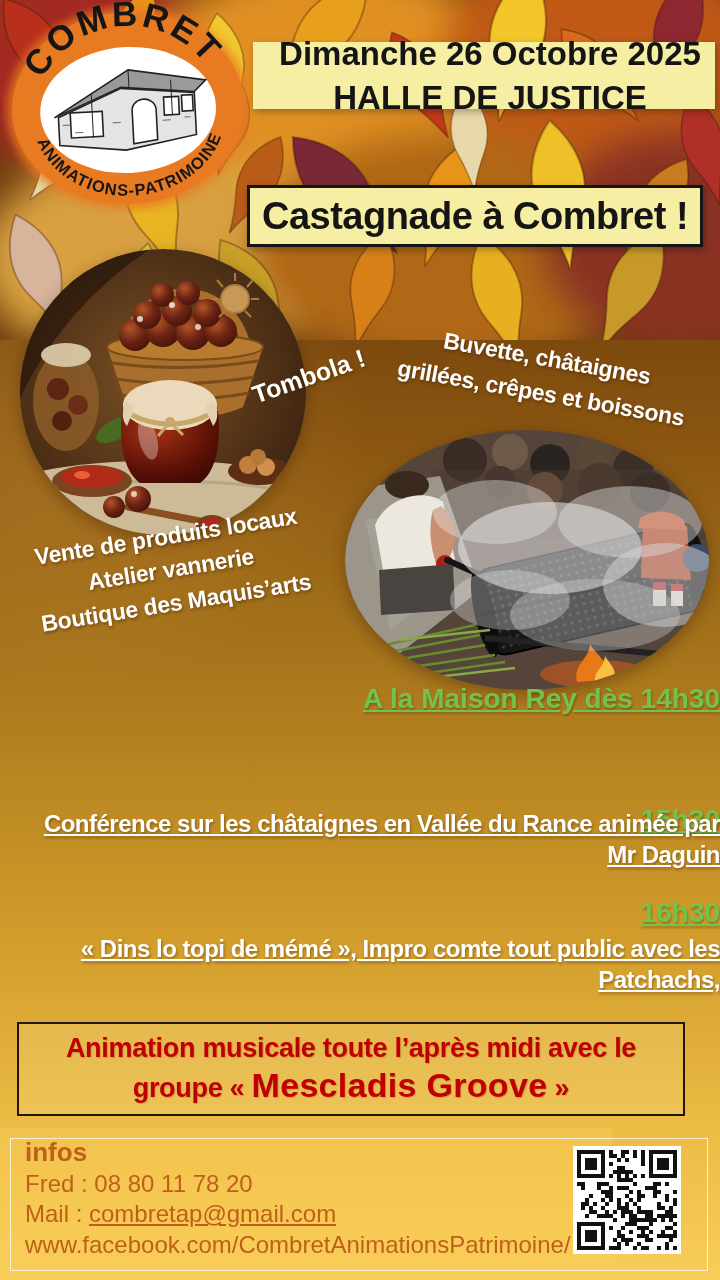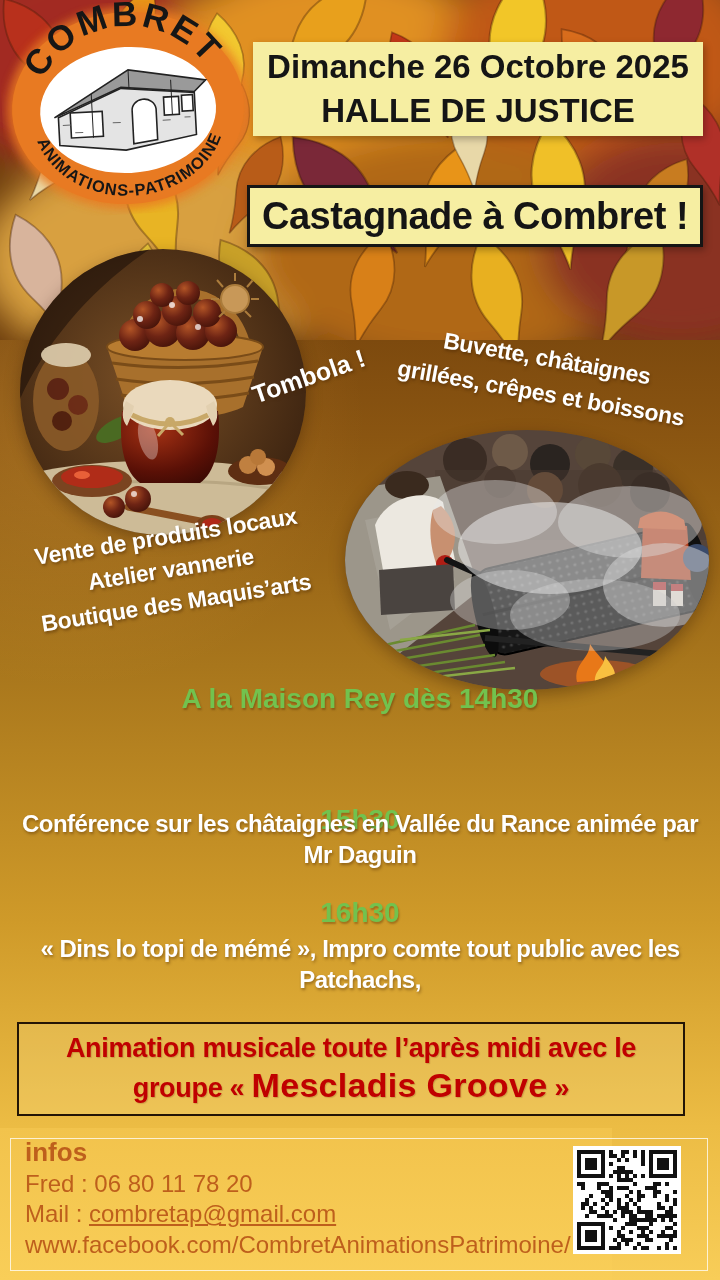--- a/index.html
+++ b/index.html
@@ -7,36 +7,36 @@
     position:relative;width:720px;height:1280px;overflow:hidden;
     font-family:"Liberation Sans",sans-serif;
     background:
       radial-gradient(420px 380px at 10% 33%, rgba(255,195,90,.20), transparent 70%),
       linear-gradient(180deg,#7c490e 26%,#8a5511 34%,#a8761c 52%,#cf9a29 72%,#ecbc44 88%,#f8cd58 100%);
   }
   .leaves{position:absolute;left:0;top:0;}
   .logo{position:absolute;left:2px;top:2px;transform:rotate(-3deg);}
   .cream-box{position:absolute;background:#F6EEA2;color:#151515;font-weight:bold;
     display:flex;flex-direction:column;align-items:center;justify-content:center;text-align:center;}
-  .date-box{left:253px;top:42px;width:450px;height:94px;font-size:33px;line-height:1.32;
-    box-shadow:2px 3px 7px rgba(0,0,0,.28);}
+  .date-box{left:253px;top:42px;width:450px;height:67px;font-size:33px;line-height:1.32;
+    box-shadow:2px 3px 7px rgba(0,0,0,.28);padding-left:12px;}
   .title-box{left:247px;top:185px;width:450px;height:56px;border:3px solid #151515;
     font-size:38px;letter-spacing:-.5px;box-shadow:2px 3px 7px rgba(0,0,0,.3);}
   .photo{position:absolute;overflow:hidden;box-shadow:0 5px 16px rgba(40,18,0,.35);}
   .photo-circle{left:20px;top:249px;width:286px;height:286px;border-radius:50%;}
   .photo-oval{left:345px;top:430px;width:364px;height:260px;border-radius:50%;}
   .callout{position:absolute;color:#fff;font-weight:bold;white-space:pre-line;
     text-shadow:1px 2px 3px rgba(70,35,0,.5);}
   .tombola{left:250px;top:362px;font-size:25px;transform:rotate(-19deg);}
   .buvette{left:358px;top:341px;width:372px;font-size:23px;letter-spacing:-.4px;
     text-align:center;line-height:1.5;transform:rotate(10deg);}
   .vente{left:-10px;top:520px;width:362px;font-size:23px;letter-spacing:-.3px;
     text-align:center;line-height:1.45;transform:rotate(-9deg);}
-  .sched{position:absolute;left:0;width:720px;text-align:center;font-weight:bold;
-    white-space:pre-line;line-height:1.3;}
+  .sched{position:absolute;left:0;width:720px;text-align:right;font-weight:bold;
+    white-space:pre-line;line-height:1.3;text-decoration:underline;}
   .sched.green{color:#72C24E;font-size:28px;text-shadow:1px 2px 2px rgba(70,35,0,.35);}
   .sched.white{color:#fff;font-size:24px;letter-spacing:-.5px;text-shadow:1px 2px 3px rgba(70,35,0,.45);}
   .s1t{top:681px;} .s1d{top:722px;} .s2t{top:802px;} .s2d{top:808px;}
   .s3t{top:895px;} .s3d{top:933px;}
   .music-box{position:absolute;left:17px;top:1022px;width:664px;height:90px;
     border:2px solid #241505;background:rgba(252,234,160,.22);
     display:flex;flex-direction:column;justify-content:center;
     color:#C00000;font-weight:bold;text-align:center;text-shadow:1px 1px 1px rgba(90,20,0,.2);}
   .music-line1{font-size:27px;letter-spacing:-.3px;}
   .music-line2{font-size:27px;letter-spacing:-.3px;margin-top:2px;}
@@ -309,21 +309,21 @@
     <div class="music-line1">Animation musicale toute l’après midi avec le</div>
     <div class="music-line2">
       <span>groupe « </span><span class="band">Mescladis Groove</span><span> »</span>
     </div>
   </div>
 
   <div class="footer">
     <div class="footer-border"></div>
     <div class="finfo">
       <div class="infos-label">infos</div>
-      <div>Fred : 06 80 11 78 20</div>
+      <div>Fred : 08 80 11 78 20</div>
       <div><span>Mail : </span><a class="email">combretap@gmail.com</a></div>
       <div>www.facebook.com/CombretAnimationsPatrimoine/</div>
     </div>
     <svg class="qr" viewBox="0 0 108 108">
       <rect width="108" height="108" fill="#ffffff"></rect>
       <g id="qr-modules" fill="#111111">
           <rect x="4" y="4" width="4" height="4"></rect>
           <rect x="8" y="4" width="4" height="4"></rect>
           <rect x="12" y="4" width="4" height="4"></rect>
           <rect x="16" y="4" width="4" height="4"></rect>

